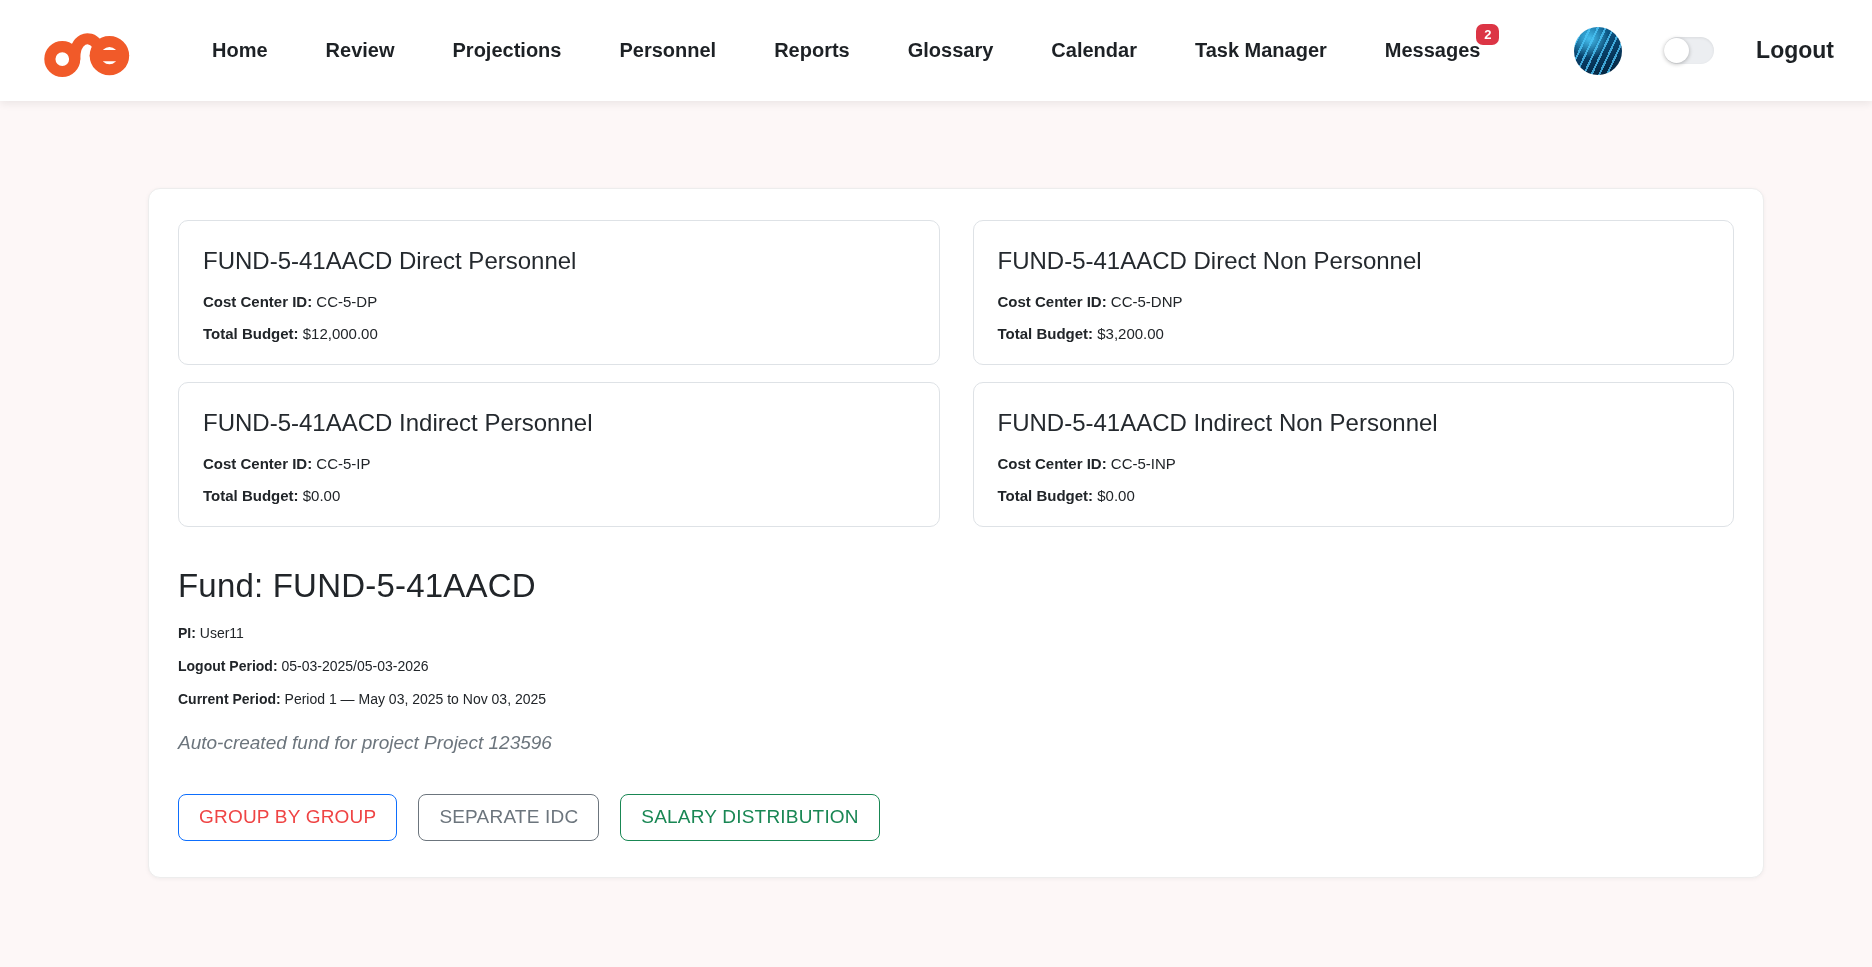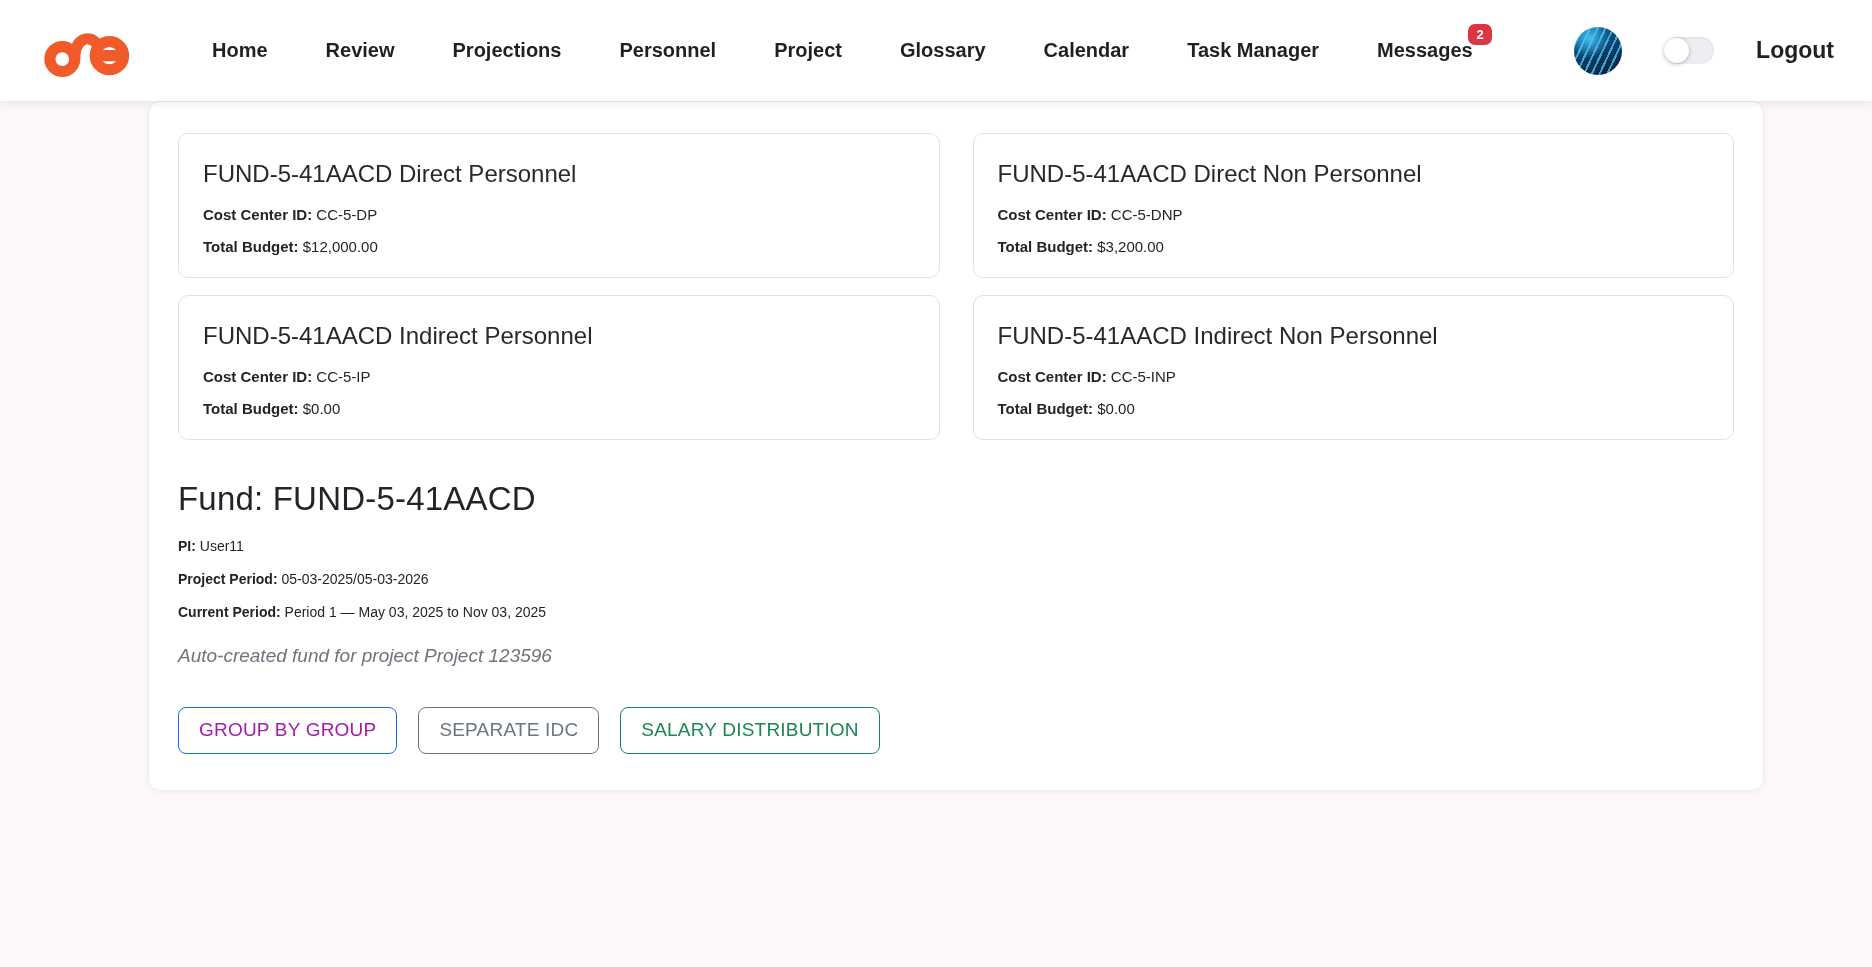--- a/index.html
+++ b/index.html
@@ -73,21 +73,21 @@
     position: absolute;
     left: 0px; top: 1px;
     width: 25px; height: 25px;
     border-radius: 50%;
     background: #ffffff;
     box-shadow: 0 1px 4px rgba(0,0,0,.28);
   }
   .logout { font-size: 23px; font-weight: 600; cursor: pointer; color: #1d2125; }
 
   
-  .main { }
+  .main { padding-top: 87px; }
   .panel {
     margin-left: 148px;
     width: 1616px;
     min-height: 690px;
     background: #ffffff;
     border: 1px solid #ededed;
     border-radius: 12px;
     box-shadow: 0 1px 4px rgba(0,0,0,.05);
     padding: 31px 29px 34px;
   }
@@ -158,21 +158,21 @@
         <path d="M 64.5 39 L 97.5 39"></path>
       </g>
     </svg>
   </div>
 
   <div class="nav-links">
     <span class="nav-link">Home</span>
     <span class="nav-link">Review</span>
     <span class="nav-link">Projections</span>
     <span class="nav-link">Personnel</span>
-    <span class="nav-link">Project</span>
+    <span class="nav-link">Reports</span>
     <span class="nav-link">Glossary</span>
     <span class="nav-link">Calendar</span>
     <span class="nav-link">Task Manager</span>
     <span class="nav-link">
       <span>Messages</span>
       <span class="badge">2</span>
     </span>
   </div>
 
   <div class="header-right">
@@ -239,30 +239,30 @@
 
     </div>
 
     <div class="fund-title">Fund: FUND-5-41AACD</div>
 
     <div class="info-line">
       <span class="lbl">PI:</span>
       <span>User11</span>
     </div>
     <div class="info-line">
-      <span class="lbl">Project Period:</span>
+      <span class="lbl">Logout Period:</span>
       <span>05-03-2025/05-03-2026</span>
     </div>
     <div class="info-line">
       <span class="lbl">Current Period:</span>
       <span>Period 1 — May 03, 2025 to Nov 03, 2025</span>
     </div>
 
     <div class="fund-desc">Auto-created fund for project Project 123596</div>
 
     <div class="actions">
-      <button class="btn" style="color: #a21caf; border-color: rgb(13, 110, 253);">GROUP BY GROUP</button>
+      <button class="btn" style="color: #ef4444; border-color: rgb(13, 110, 253);">GROUP BY GROUP</button>
       <button class="btn" style="color: rgb(108, 117, 125); border-color: rgb(108, 117, 125);">SEPARATE IDC</button>
       <button class="btn" style="color: rgb(25, 135, 84); border-color: rgb(25, 135, 84);">SALARY DISTRIBUTION</button>
     </div>
 
   </div>
 </div>
 
 </body></html>

